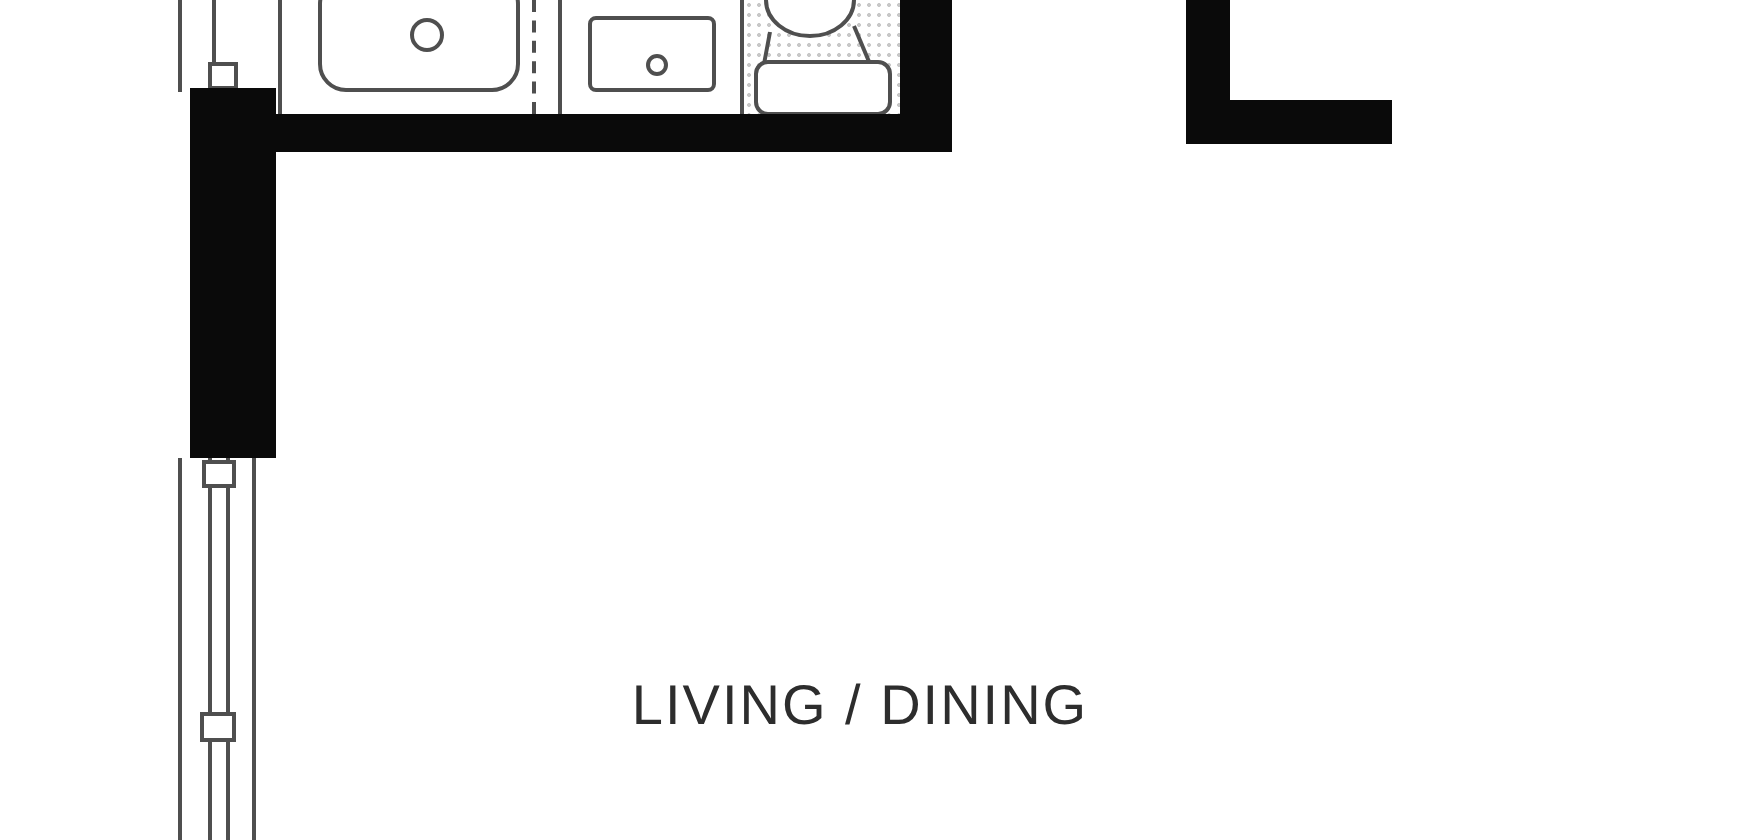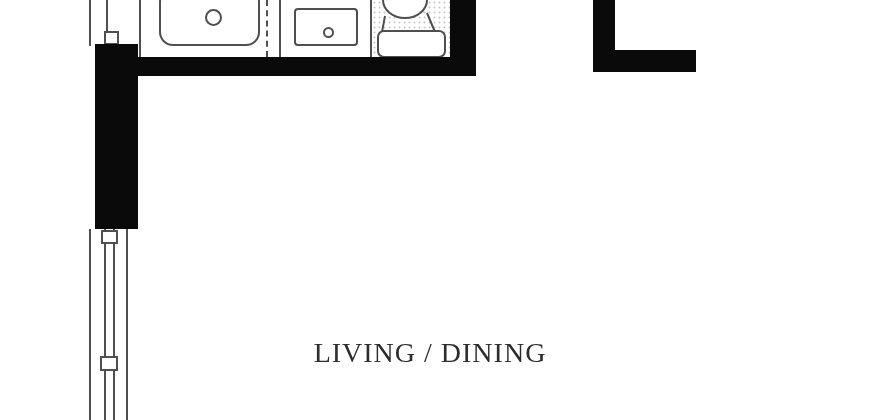--- a/index.html
+++ b/index.html
@@ -6,21 +6,21 @@
     --wall:#0a0a0a;
     --fixture-line:#4f4f4f;
     --label-text:#2d2d2d;
     --background:#ffffff;
     --stipple-dot:#c8c8c8;
   }
   html,body{margin:0;padding:0;background:var(--background);}
   #plan{
     position:relative;width:696px;height:420px;overflow:hidden;
     background:var(--background);
-    font-family:Liberation Serif, serif;
+    font-family:Liberation Sans, sans-serif;
     text-align:right;
   }
   .abs{position:absolute;box-sizing:border-box;}
   .wall{background:var(--wall);}
   .wline{background:var(--fixture-line);width:2px;}
   .wsq{border:2px solid var(--fixture-line);background:var(--background);}
   .outline{border:2px solid var(--fixture-line);background:var(--background);}
   .drain{border:2px solid var(--fixture-line);border-radius:50%;background:var(--background);}
   .dashedline{width:0;border-left:2px dashed var(--fixture-line);}
   .stipple{

